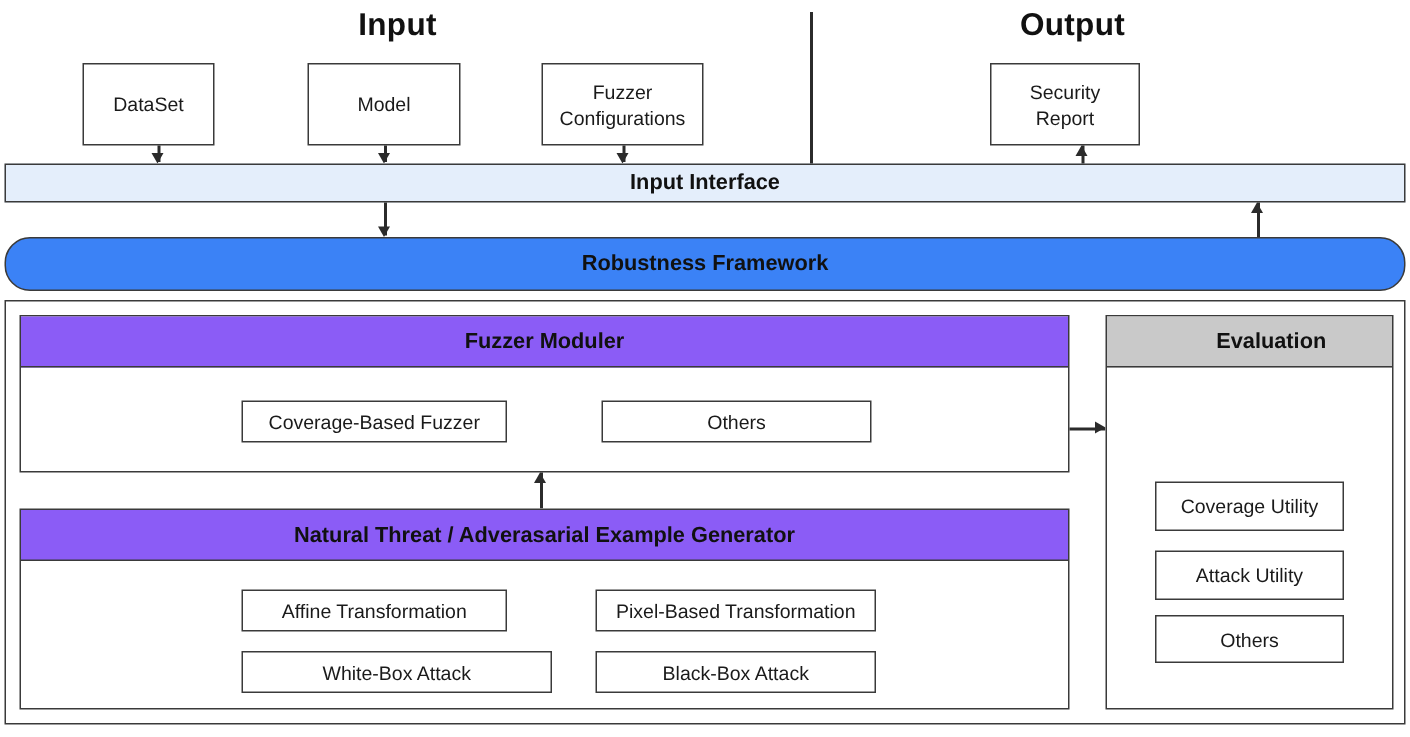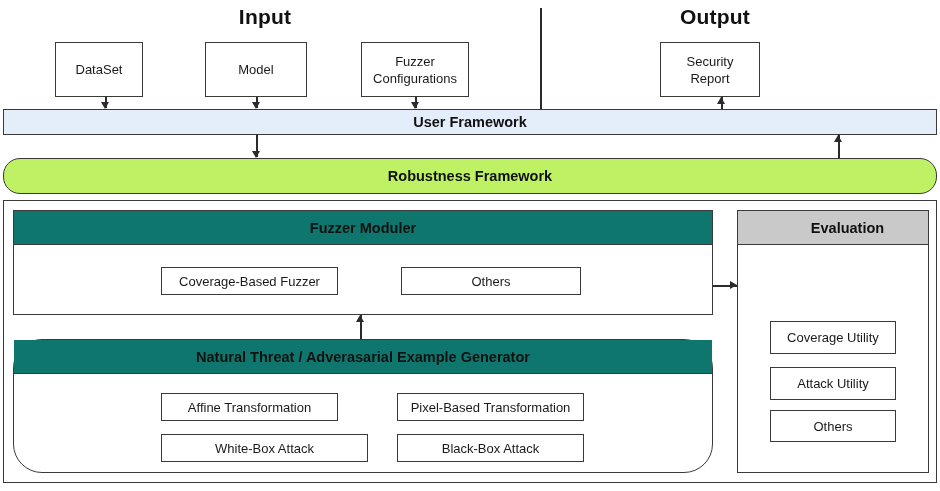--- a/index.html
+++ b/index.html
@@ -48,38 +48,38 @@
   .banner {
     border: 1px solid #3a3a3a;
     display: flex;
     align-items: center;
     justify-content: center;
     font-size: 14.5px;
     font-weight: bold;
     color: #111111;
   }
   .banner-ui { background: #e4eefb; }
-  .banner-rf { background: #bef264; border-radius: 17px; }
+  .banner-rf { background: #3b82f6; border-radius: 17px; }
 
   
   .panel {
     border: 1px solid #3a3a3a;
     background: #ffffff;
   }
   .panel-header {
     border-bottom: 1px solid #3a3a3a;
     display: flex;
     align-items: center;
     justify-content: center;
     font-size: 14.5px;
     font-weight: bold;
     color: #111111;
     height: 33px;
   }
-  .hdr-pink { background: #0f766e; }
+  .hdr-pink { background: #8b5cf6; }
   .hdr-gray { background: #c9c9c9; padding-left: 29px; }
 
   .outer-frame {
     border: 1px solid #3a3a3a;
     background: #ffffff;
   }
 
   
   .vline { background: #2b2b2b; width: 1.6px; }
   .hline { background: #2b2b2b; height: 1.6px; }
@@ -127,21 +127,21 @@
 
   <div class="abs vline" style="left:256px; top:97px; height:11px;"></div>
   <div class="abs arrow-down" style="left:252px; top:102px;"></div>
 
   <div class="abs vline" style="left:415px; top:97px; height:11px;"></div>
   <div class="abs arrow-down" style="left:411px; top:102px;"></div>
 
   <div class="abs vline" style="left:721px; top:97px; height:13px;"></div>
   <div class="abs arrow-up" style="left:717px; top:97px;"></div>
 
-  <div class="abs banner banner-ui" style="left:3px; top:109px; width:934px; height:26px;">User Framework</div>
+  <div class="abs banner banner-ui" style="left:3px; top:109px; width:934px; height:26px;">Input Interface</div>
 
   <div class="abs vline" style="left:256px; top:135px; height:22px;"></div>
   <div class="abs arrow-down" style="left:252px; top:151px;"></div>
 
   <div class="abs vline" style="left:838px; top:135px; height:23px;"></div>
   <div class="abs arrow-up" style="left:834px; top:135px;"></div>
 
   <div class="abs banner banner-rf" style="left:3px; top:158px; width:934px; height:36px;">Robustness Framework</div>
 
   <div class="abs outer-frame" style="left:3px; top:200px; width:934px; height:283px;"></div>
@@ -151,21 +151,21 @@
   </div>
   <div class="abs box" style="left:161px; top:267px; width:177px; height:28px;">Coverage-Based Fuzzer</div>
   <div class="abs box" style="left:401px; top:267px; width:180px; height:28px;">Others</div>
 
   <div class="abs vline" style="left:360px; top:315px; height:24px;"></div>
   <div class="abs arrow-up" style="left:356px; top:315px;"></div>
 
   <div class="abs hline" style="left:713px; top:285px; width:24px;"></div>
   <div class="abs arrow-right" style="left:730px; top:281px;"></div>
 
-  <div class="abs panel" style="left:13px; top:339px; width:700px; height:134px;border-radius:29px;">
+  <div class="abs panel" style="left:13px; top:339px; width:700px; height:134px;">
     <div class="panel-header hdr-pink">Natural Threat / Adverasarial Example Generator</div>
   </div>
   <div class="abs box" style="left:161px; top:393px; width:177px; height:28px;">Affine Transformation</div>
   <div class="abs box" style="left:397px; top:393px; width:187px; height:28px;">Pixel-Based Transformation</div>
   <div class="abs box" style="left:161px; top:434px; width:207px; height:28px;">White-Box Attack</div>
   <div class="abs box" style="left:397px; top:434px; width:187px; height:28px;">Black-Box Attack</div>
 
   <div class="abs panel" style="left:737px; top:210px; width:192px; height:263px;">
     <div class="panel-header hdr-gray">Evaluation</div>
   </div>

